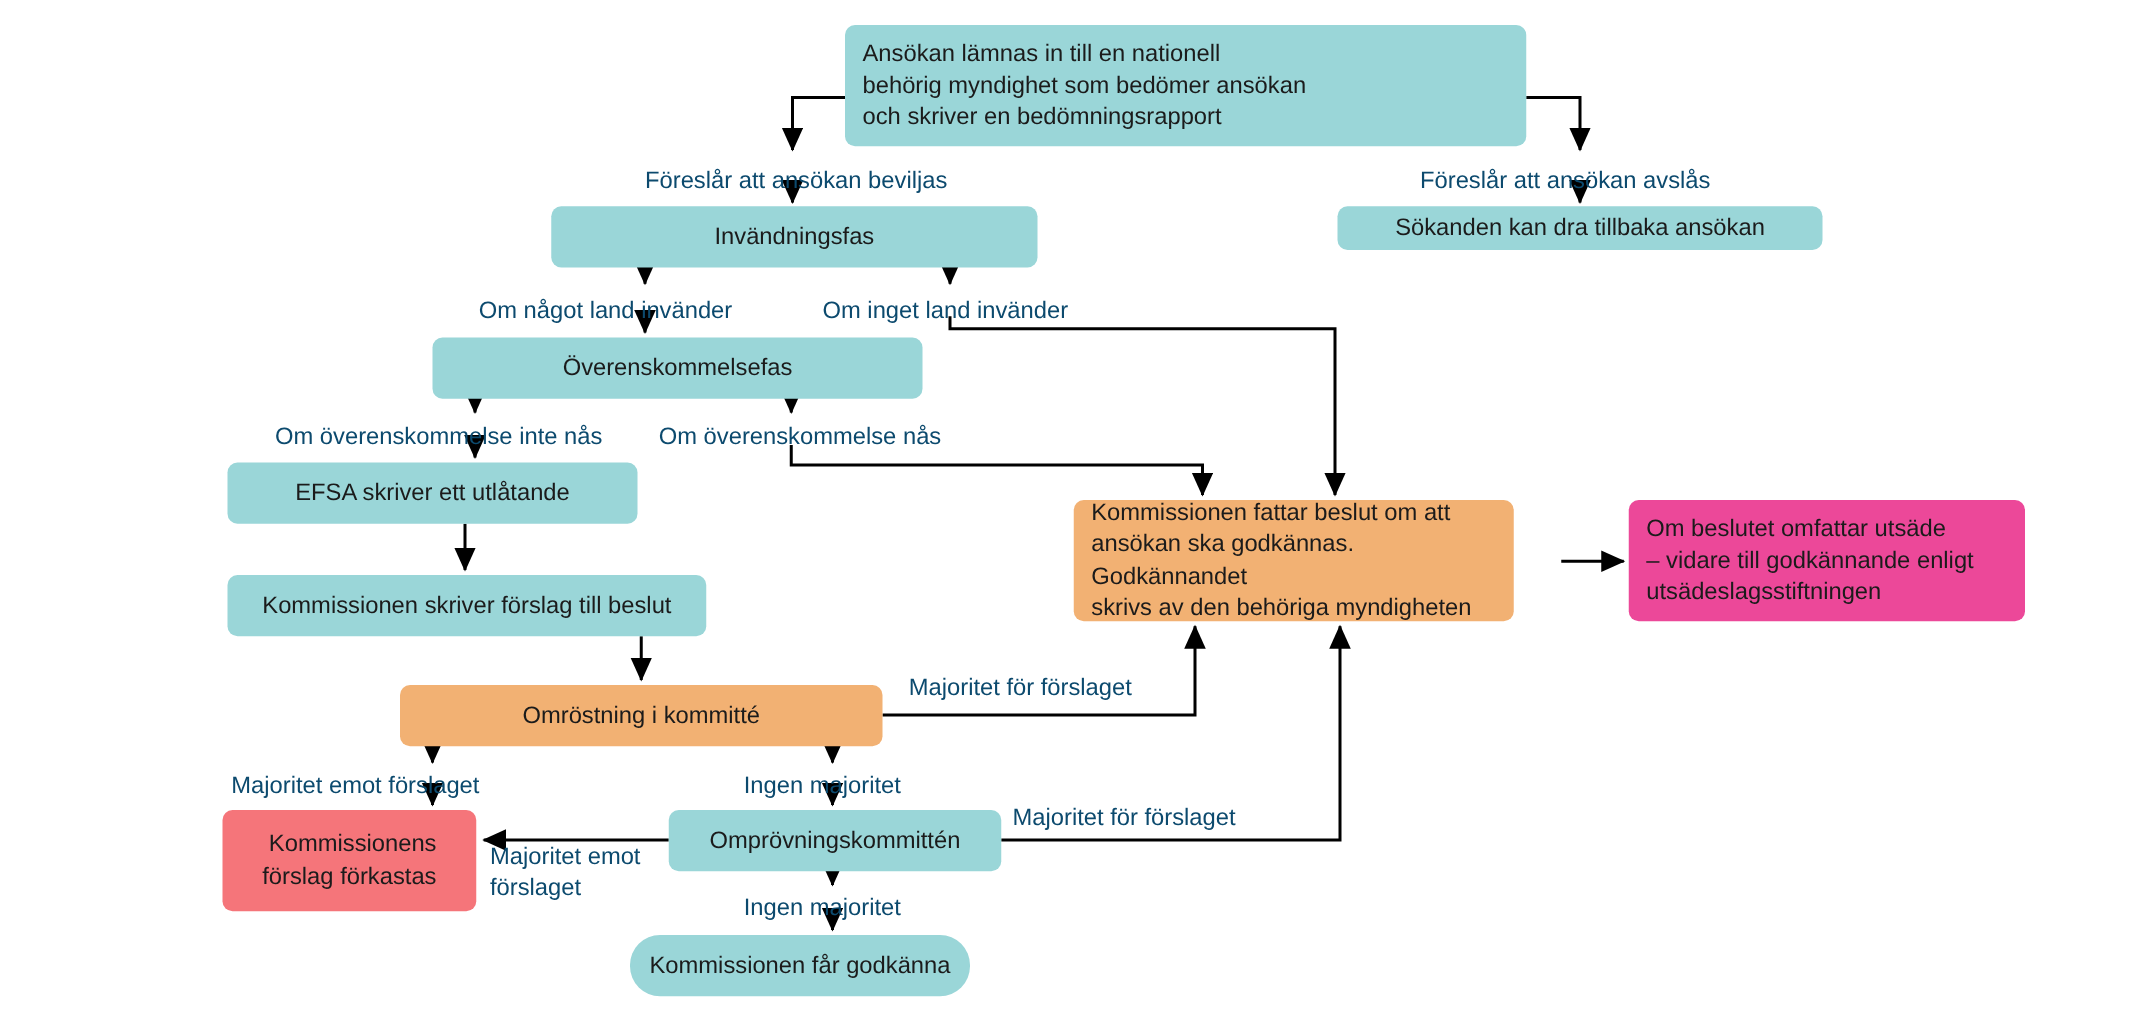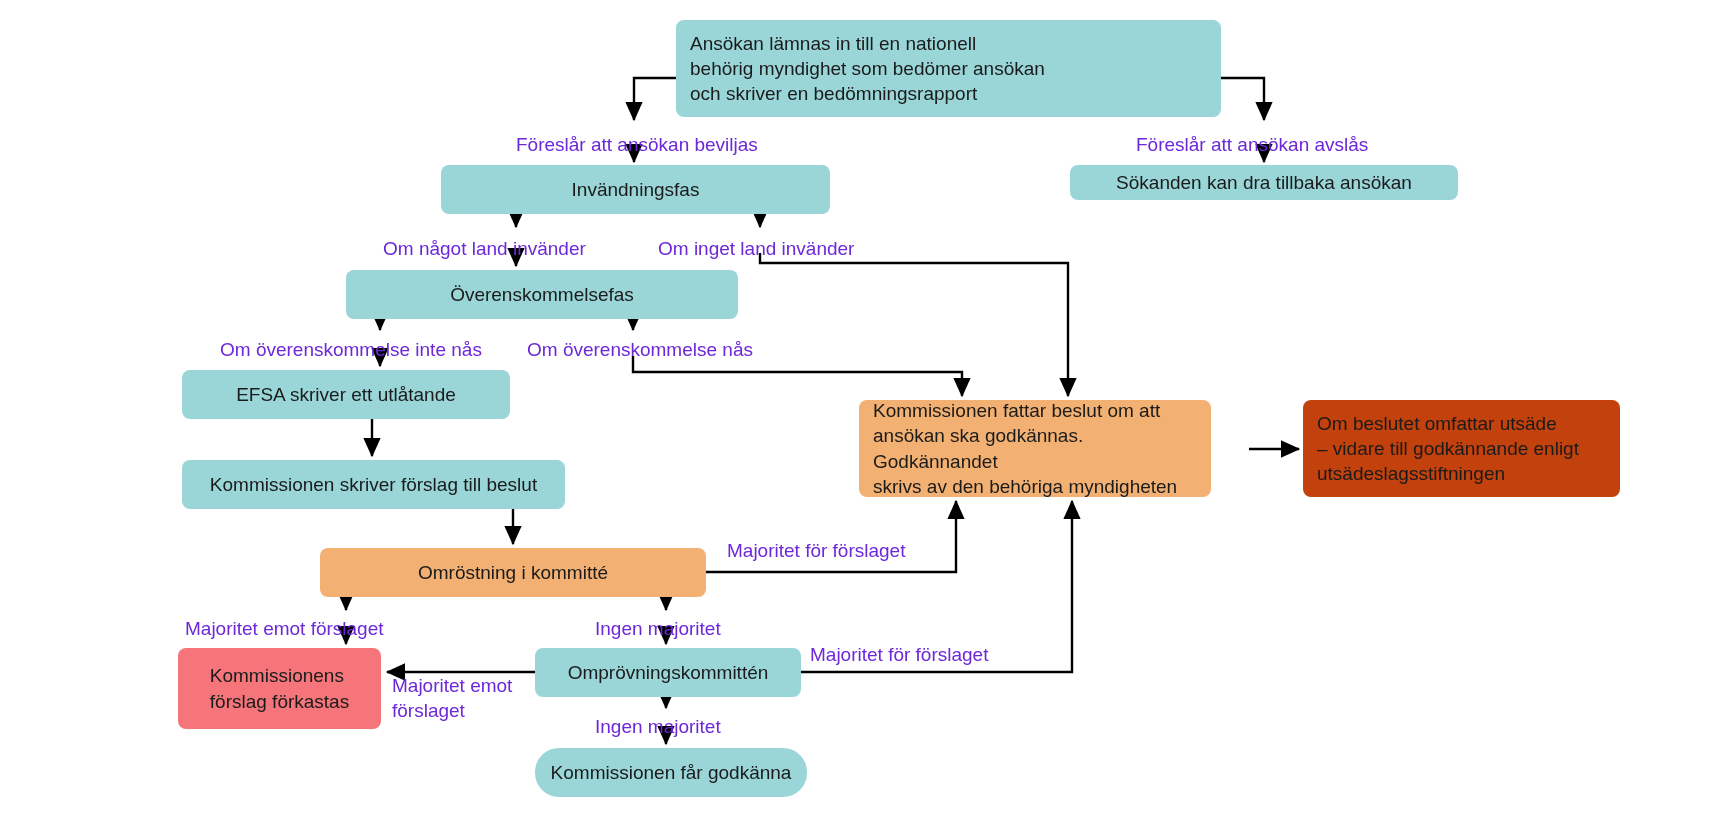--- a/index.html
+++ b/index.html
@@ -25,37 +25,37 @@
     height: 818px;
     pointer-events: none;
   }
   .node {
     position: absolute;
     box-sizing: border-box;
     border-radius: 8px;
     display: flex;
     align-items: center;
     justify-content: center;
-    text-align: left;
+    text-align: right;
     font-size: 19px;
     line-height: 1.32;
     color: #1b1b1b;
     padding: 8px 14px;
     white-space: pre-line;
   }
   .node.teal { background: #9ad6d8; }
   .node.orange { background: #f2b173; }
-  .node.purple { background: #c2410c; }
+  .node.purple { background: #ec4899; }
   .node.red { background: #f5757a; }
   .node.left { justify-content: flex-start; text-align: left; }
   .label {
     position: absolute;
     font-size: 19px;
     line-height: 1.3;
-    color: #6d28d9;
+    color: #0c4a6e;
     white-space: pre-line;
   }
 </style>
 </head>
 <body>
 
 <div id="stage">
 
   <svg class="edges" viewBox="0 0 1723 818">
     <defs>
@@ -137,21 +137,21 @@
 
   <div class="node purple left" style="left:1303px; top:400px; width:317px; height:97px;">Om beslutet omfattar utsäde
 – vidare till godkännande enligt
 utsädeslagsstiftningen</div>
 
   <div class="node red" style="left:178px; top:648px; width:203px; height:81px;">Kommissionens
 förslag förkastas</div>
 
   <div class="node teal" style="left:535px; top:648px; width:266px; height:49px;">Omprövningskommittén</div>
 
-  <div class="node teal" style="left:535px; top:748px; width:272px; height:49px;border-radius:24px;">Kommissionen får godkänna</div>
+  <div class="node teal" style="left:504px; top:748px; width:272px; height:49px;border-radius:24px;">Kommissionen får godkänna</div>
 
   <div class="label" style="left:516px; top:133px;">Föreslår att ansökan beviljas</div>
 
   <div class="label" style="left:1136px; top:133px;">Föreslår att ansökan avslås</div>
 
   <div class="label" style="left:383px; top:237px;">Om något land invänder</div>
 
   <div class="label" style="left:658px; top:237px;">Om inget land invänder</div>
 
   <div class="label" style="left:220px; top:338px;">Om överenskommelse inte nås</div>

